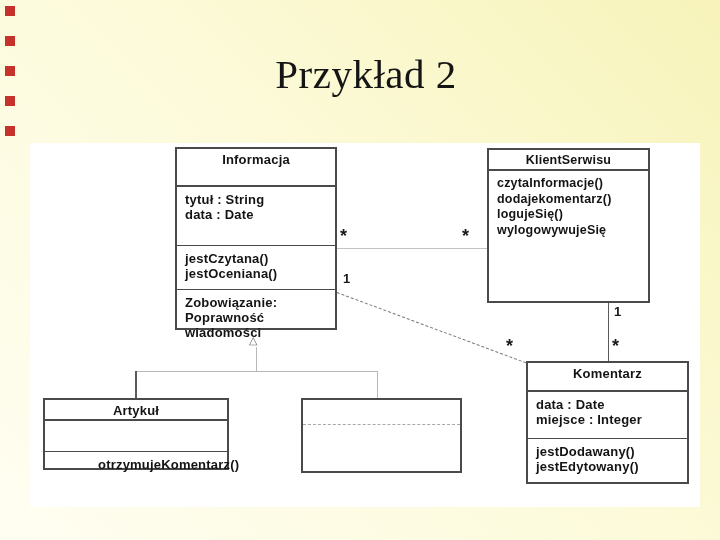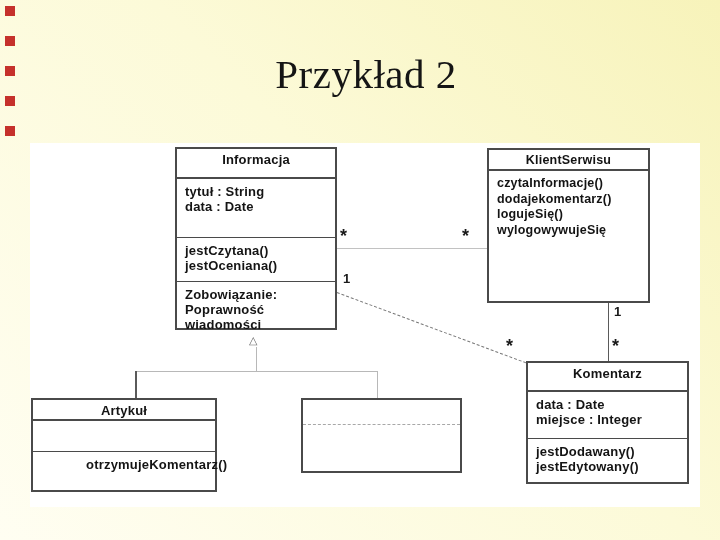--- a/index.html
+++ b/index.html
@@ -54,21 +54,21 @@
   <div class="rel" style="left:347px;top:228px;height:27px;border-left:1px solid #b8b8b8;"></div>
 
   <div class="mult star" style="left:310px;top:88px;">*</div>
   <div class="mult star" style="left:432px;top:88px;">*</div>
   <div class="mult one" style="left:313px;top:128px;">1</div>
   <div class="mult star" style="left:476px;top:198px;">*</div>
   <div class="mult one" style="left:584px;top:161px;">1</div>
   <div class="mult star" style="left:582px;top:198px;">*</div>
 
   <div class="uml-box" style="left:145px;top:4px;width:162px;height:183px;">
-    <div class="uml-title" style="height:30px;">Informacja</div>
+    <div class="uml-title" style="height:38px;">Informacja</div>
     <div class="uml-sec" style="height:59px;">
       <div class="uml-line">tytuł : String</div>
       <div class="uml-line">data : Date</div>
     </div>
     <div class="uml-sec" style="height:44px;">
       <div class="uml-line">jestCzytana()</div>
       <div class="uml-line">jestOceniana()</div>
     </div>
     <div class="uml-sec" style="height:51px;">
       <div class="uml-line">Zobowiązanie:</div>
@@ -92,21 +92,21 @@
     <div class="uml-sec" style="height:47px;">
       <div class="uml-line">data : Date</div>
       <div class="uml-line">miejsce : Integer</div>
     </div>
     <div class="uml-sec" style="height:50px;">
       <div class="uml-line">jestDodawany()</div>
       <div class="uml-line">jestEdytowany()</div>
     </div>
   </div>
 
-  <div class="uml-box" style="left:1px;top:255px;width:186px;height:94px;">
+  <div class="uml-box" style="left:13px;top:255px;width:186px;height:72px;">
     <div class="uml-title" style="height:21px;">Artykuł</div>
     <div class="uml-sec" style="height:31px;"></div>
     <div class="uml-sec" style="height:32px;margin-left:45px;">
       <div class="uml-line">otrzymujeKomentarz()</div>
     </div>
   </div>
 
   <div class="uml-box" style="left:271px;top:255px;width:161px;height:75px;">
     <div class="uml-sec" style="height:25px;border-bottom:1px dashed #a8a8a8;"></div>
     <div class="uml-sec" style="height:26px;"></div>

